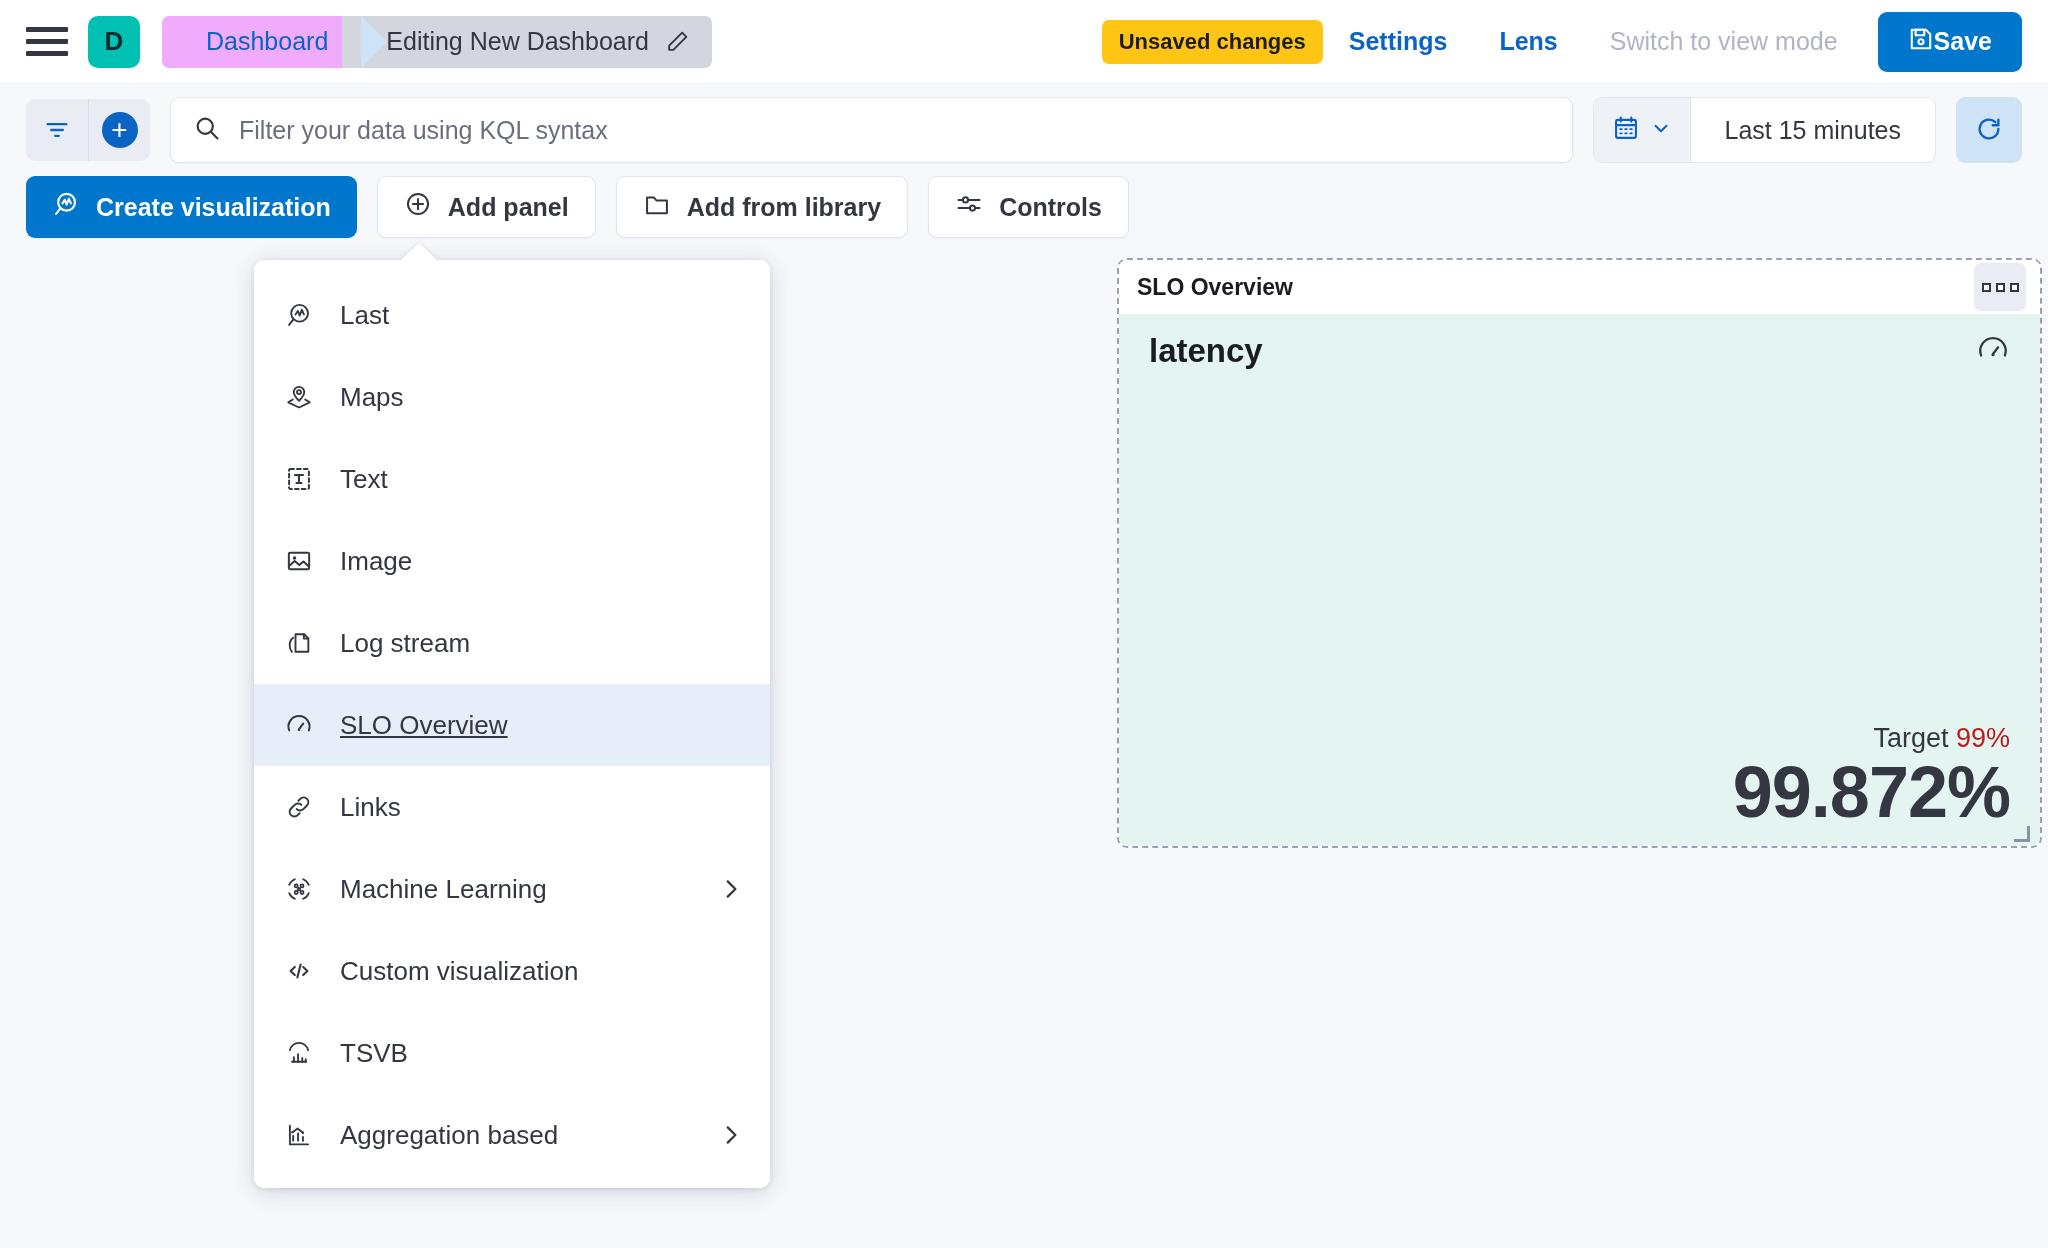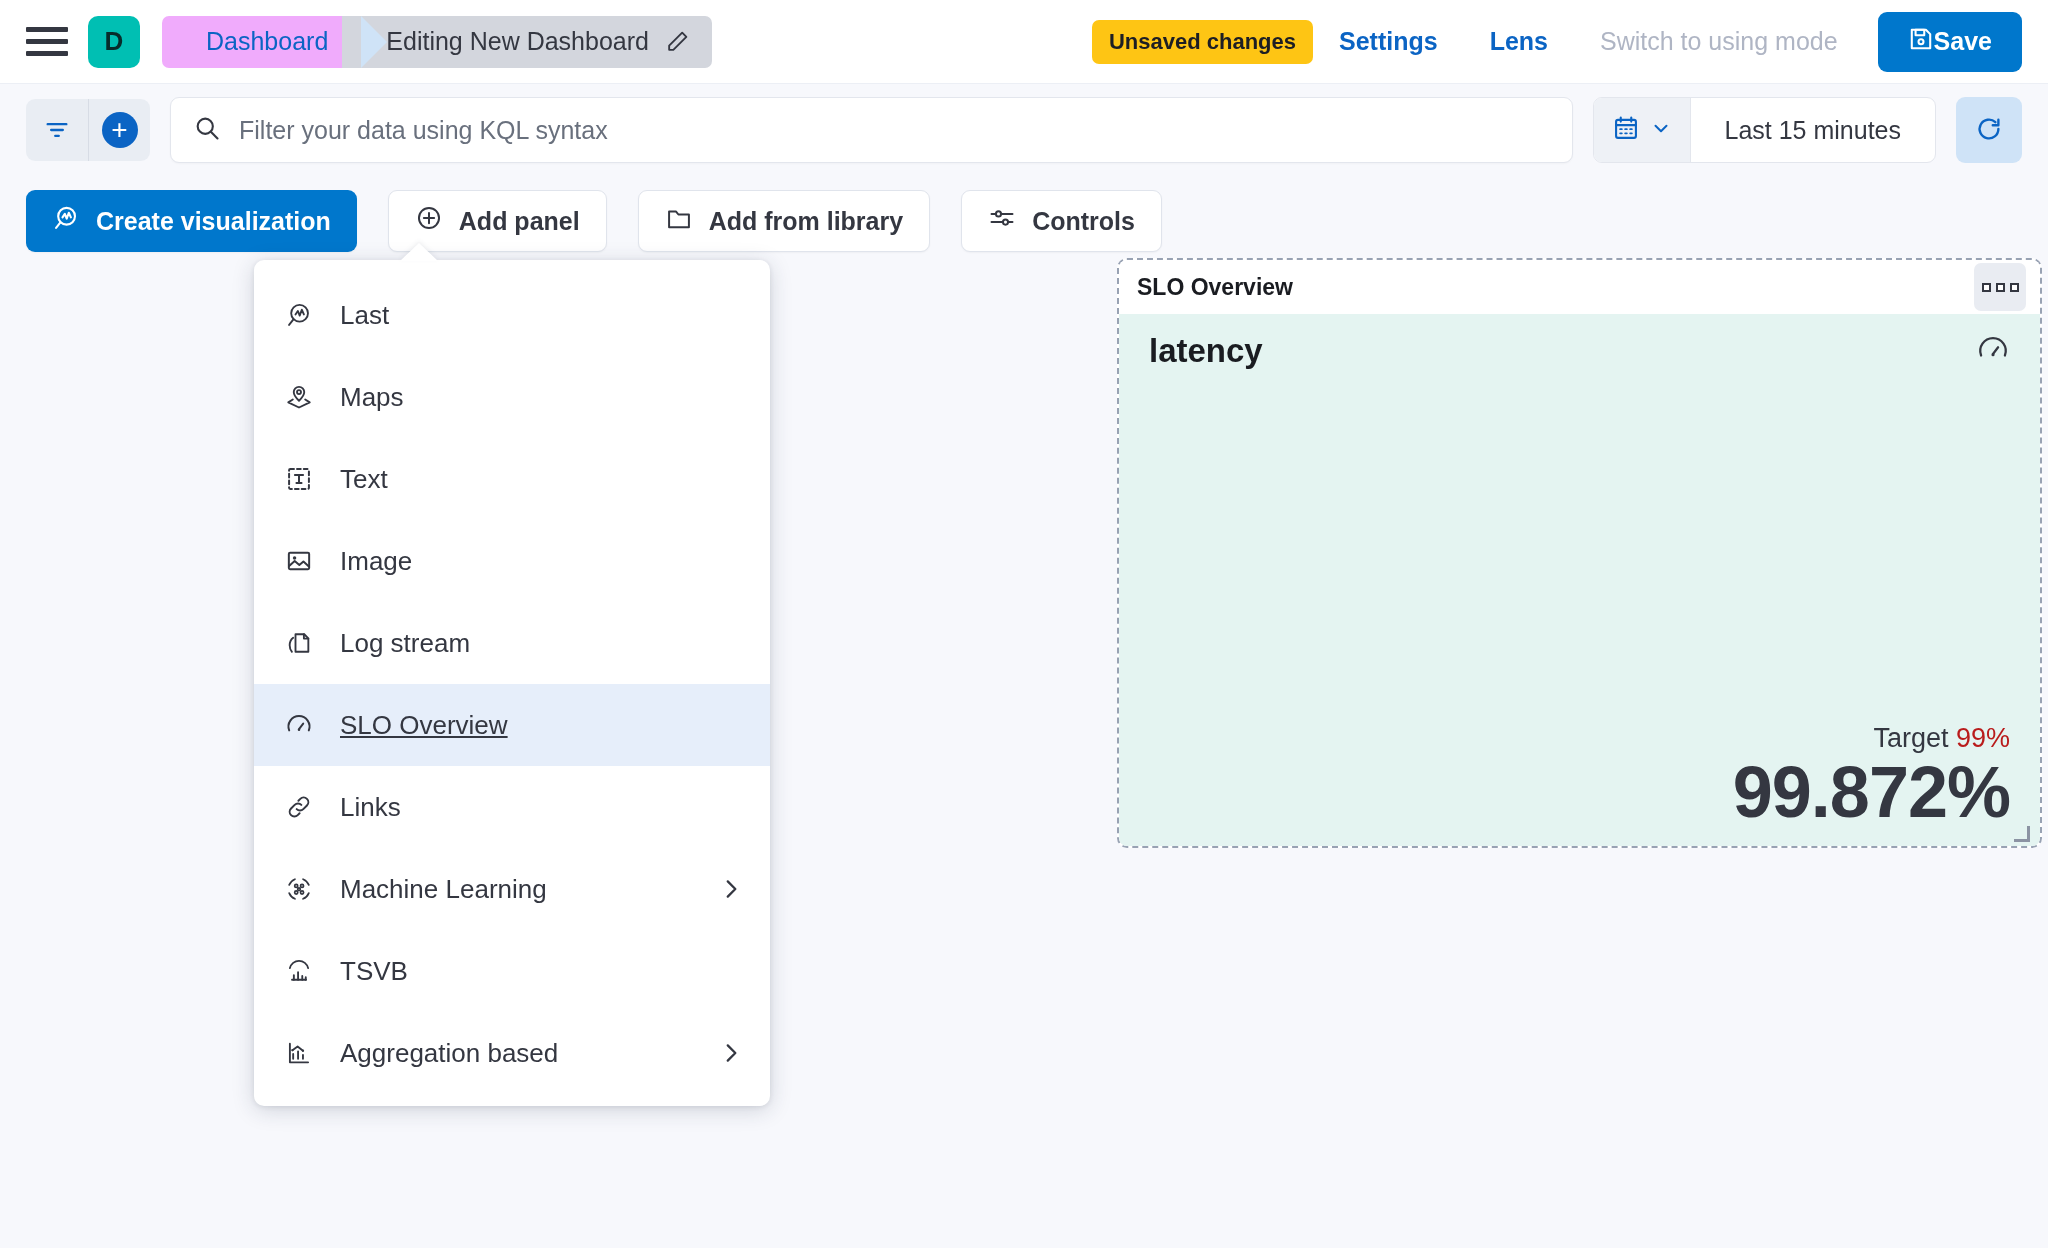--- a/index.html
+++ b/index.html
@@ -184,23 +184,23 @@
     width: 66px; height: 66px;
     background: #cfe3f7;
     border: none; border-radius: 9px;
     display: flex; align-items: center; justify-content: center;
     cursor: pointer; flex: none;
   }
 
   
   .toolbar {
     height: 76px;
-    display: flex; align-items: flex-end;
+    display: flex; align-items: flex-start;
     padding: 0 26px;
-    gap: 31px;
+    gap: 20px;
     background: #f7f8fc;
     position: relative;
     z-index: 5;
   }
   .tb-btn {
     height: 62px;
     border-radius: 9px;
     display: flex; align-items: center; gap: 16px;
     padding: 0 26px;
     font-size: 25px; font-weight: bold;
@@ -343,21 +343,21 @@
           <path d="M16.5 3.5l4 4L8 20H4v-4z"></path>
         </svg>
       </span>
     </div>
   </div>
 
   <div class="header-right">
     <div class="unsaved-badge">Unsaved changes</div>
     <div class="hdr-link">Settings</div>
     <div class="hdr-link">Lens</div>
-    <div class="hdr-link disabled">Switch to using mode</div>
+    <div class="hdr-link disabled">Switch to view mode</div>
     <button class="save-btn">
       <span>
         <svg width="26" height="26" viewBox="0 0 24 24" fill="none" stroke="#ffffff" stroke-width="1.9" stroke-linejoin="round">
           <path d="M3.5 3.5h13l4 4v13h-17z"></path>
           <path d="M7 3.5h8v5H7z"></path>
           <circle cx="12" cy="14.5" r="2.3"></circle>
         </svg>
       </span>
       <span>Save</span>
     </button>
@@ -550,20 +550,28 @@
         </svg>
       </span>
       <span class="mi-label">Machine Learning</span>
       <span class="chevron-right">
         <svg width="26" height="26" viewBox="0 0 24 24" fill="none" stroke="#343741" stroke-width="2.1" stroke-linecap="round" stroke-linejoin="round">
           <path d="M9 5l7 7-7 7"></path>
         </svg>
       </span>
     </div>
 
+    <div class="menu-item">
+      <span class="mi-icon">
+        <svg width="28" height="28" viewBox="0 0 24 24" fill="none" stroke="#343741" stroke-width="1.8" stroke-linecap="round" stroke-linejoin="round">
+          <path d="M8.4 8.5L4.8 12l3.6 3.5M15.6 8.5L19.2 12l-3.6 3.5M13.4 6.5l-2.8 11"></path>
+        </svg>
+      </span>
+      <span class="mi-label">Custom visualization</span>
+    </div>
 
     <div class="menu-item">
       <span class="mi-icon">
         <svg width="28" height="28" viewBox="0 0 24 24" fill="none" stroke="#343741" stroke-width="1.6" stroke-linecap="round">
           <path d="M4.2 9.5a8 8 0 0 1 15.6 0"></path>
           <path d="M6 19.5h12"></path>
           <path d="M7.6 19.5v-4M11.2 19.5v-6.5M14.8 19.5v-3.2M17.8 19.5v-2.2"></path>
         </svg>
       </span>
       <span class="mi-label">TSVB</span>

